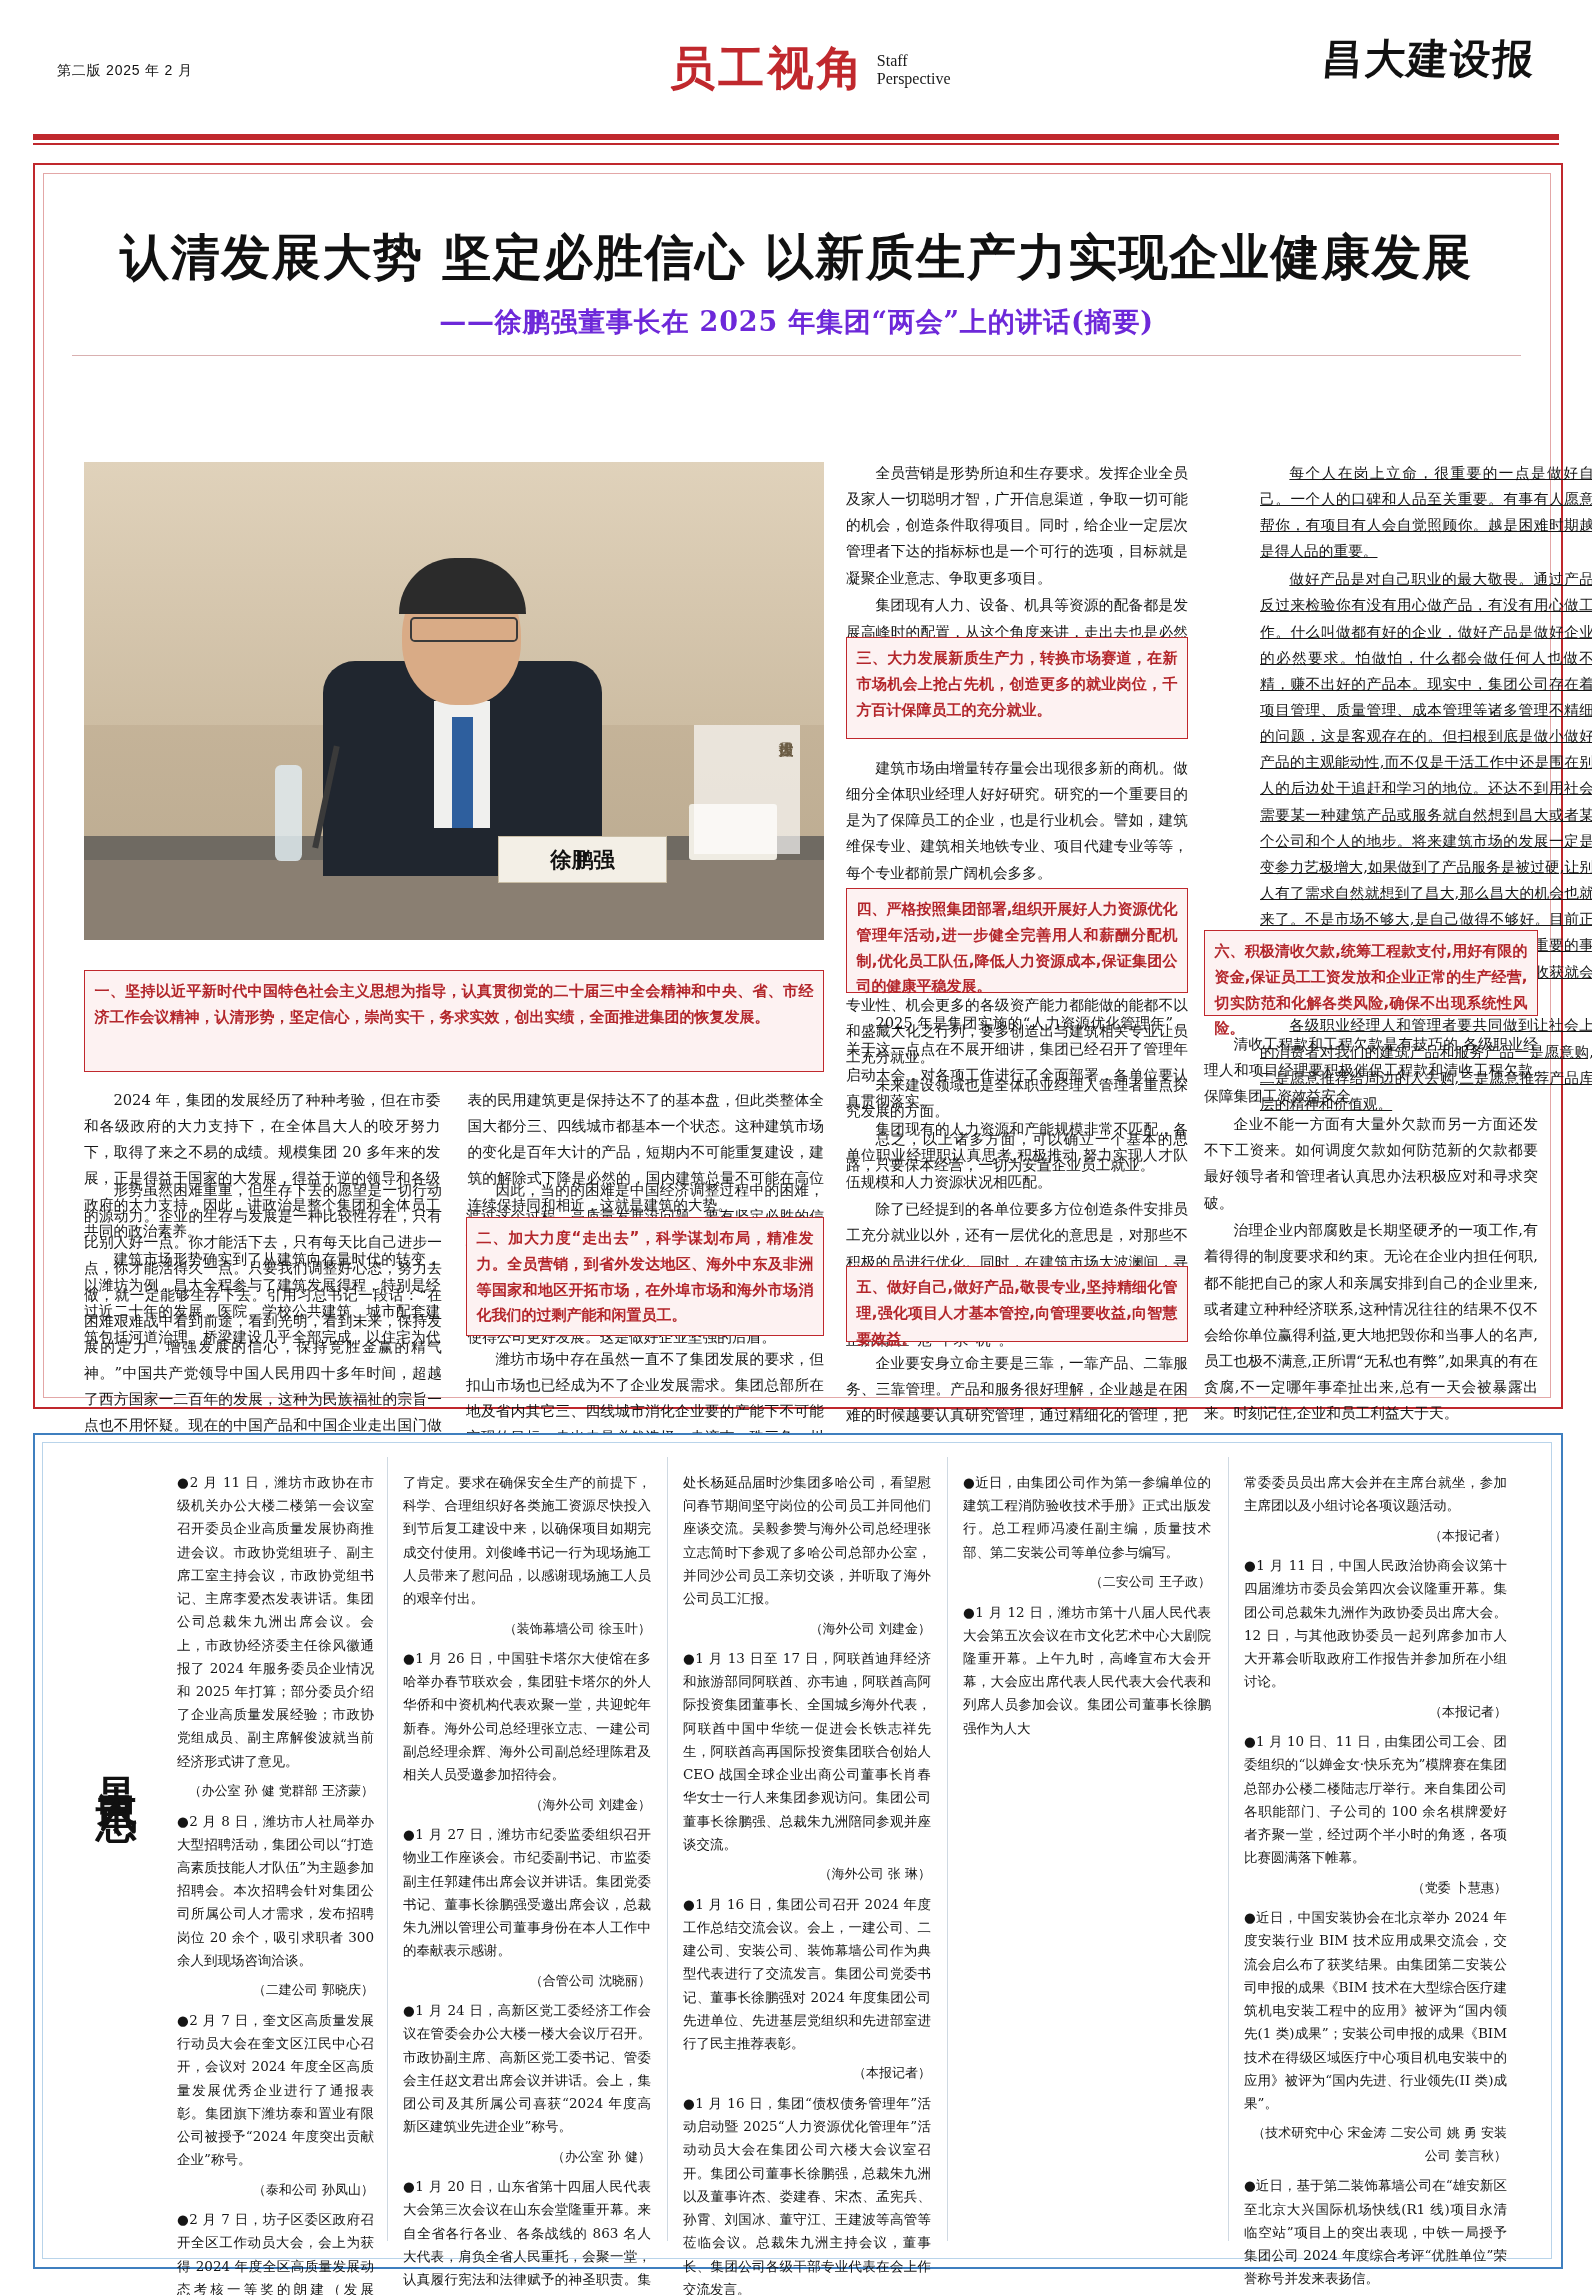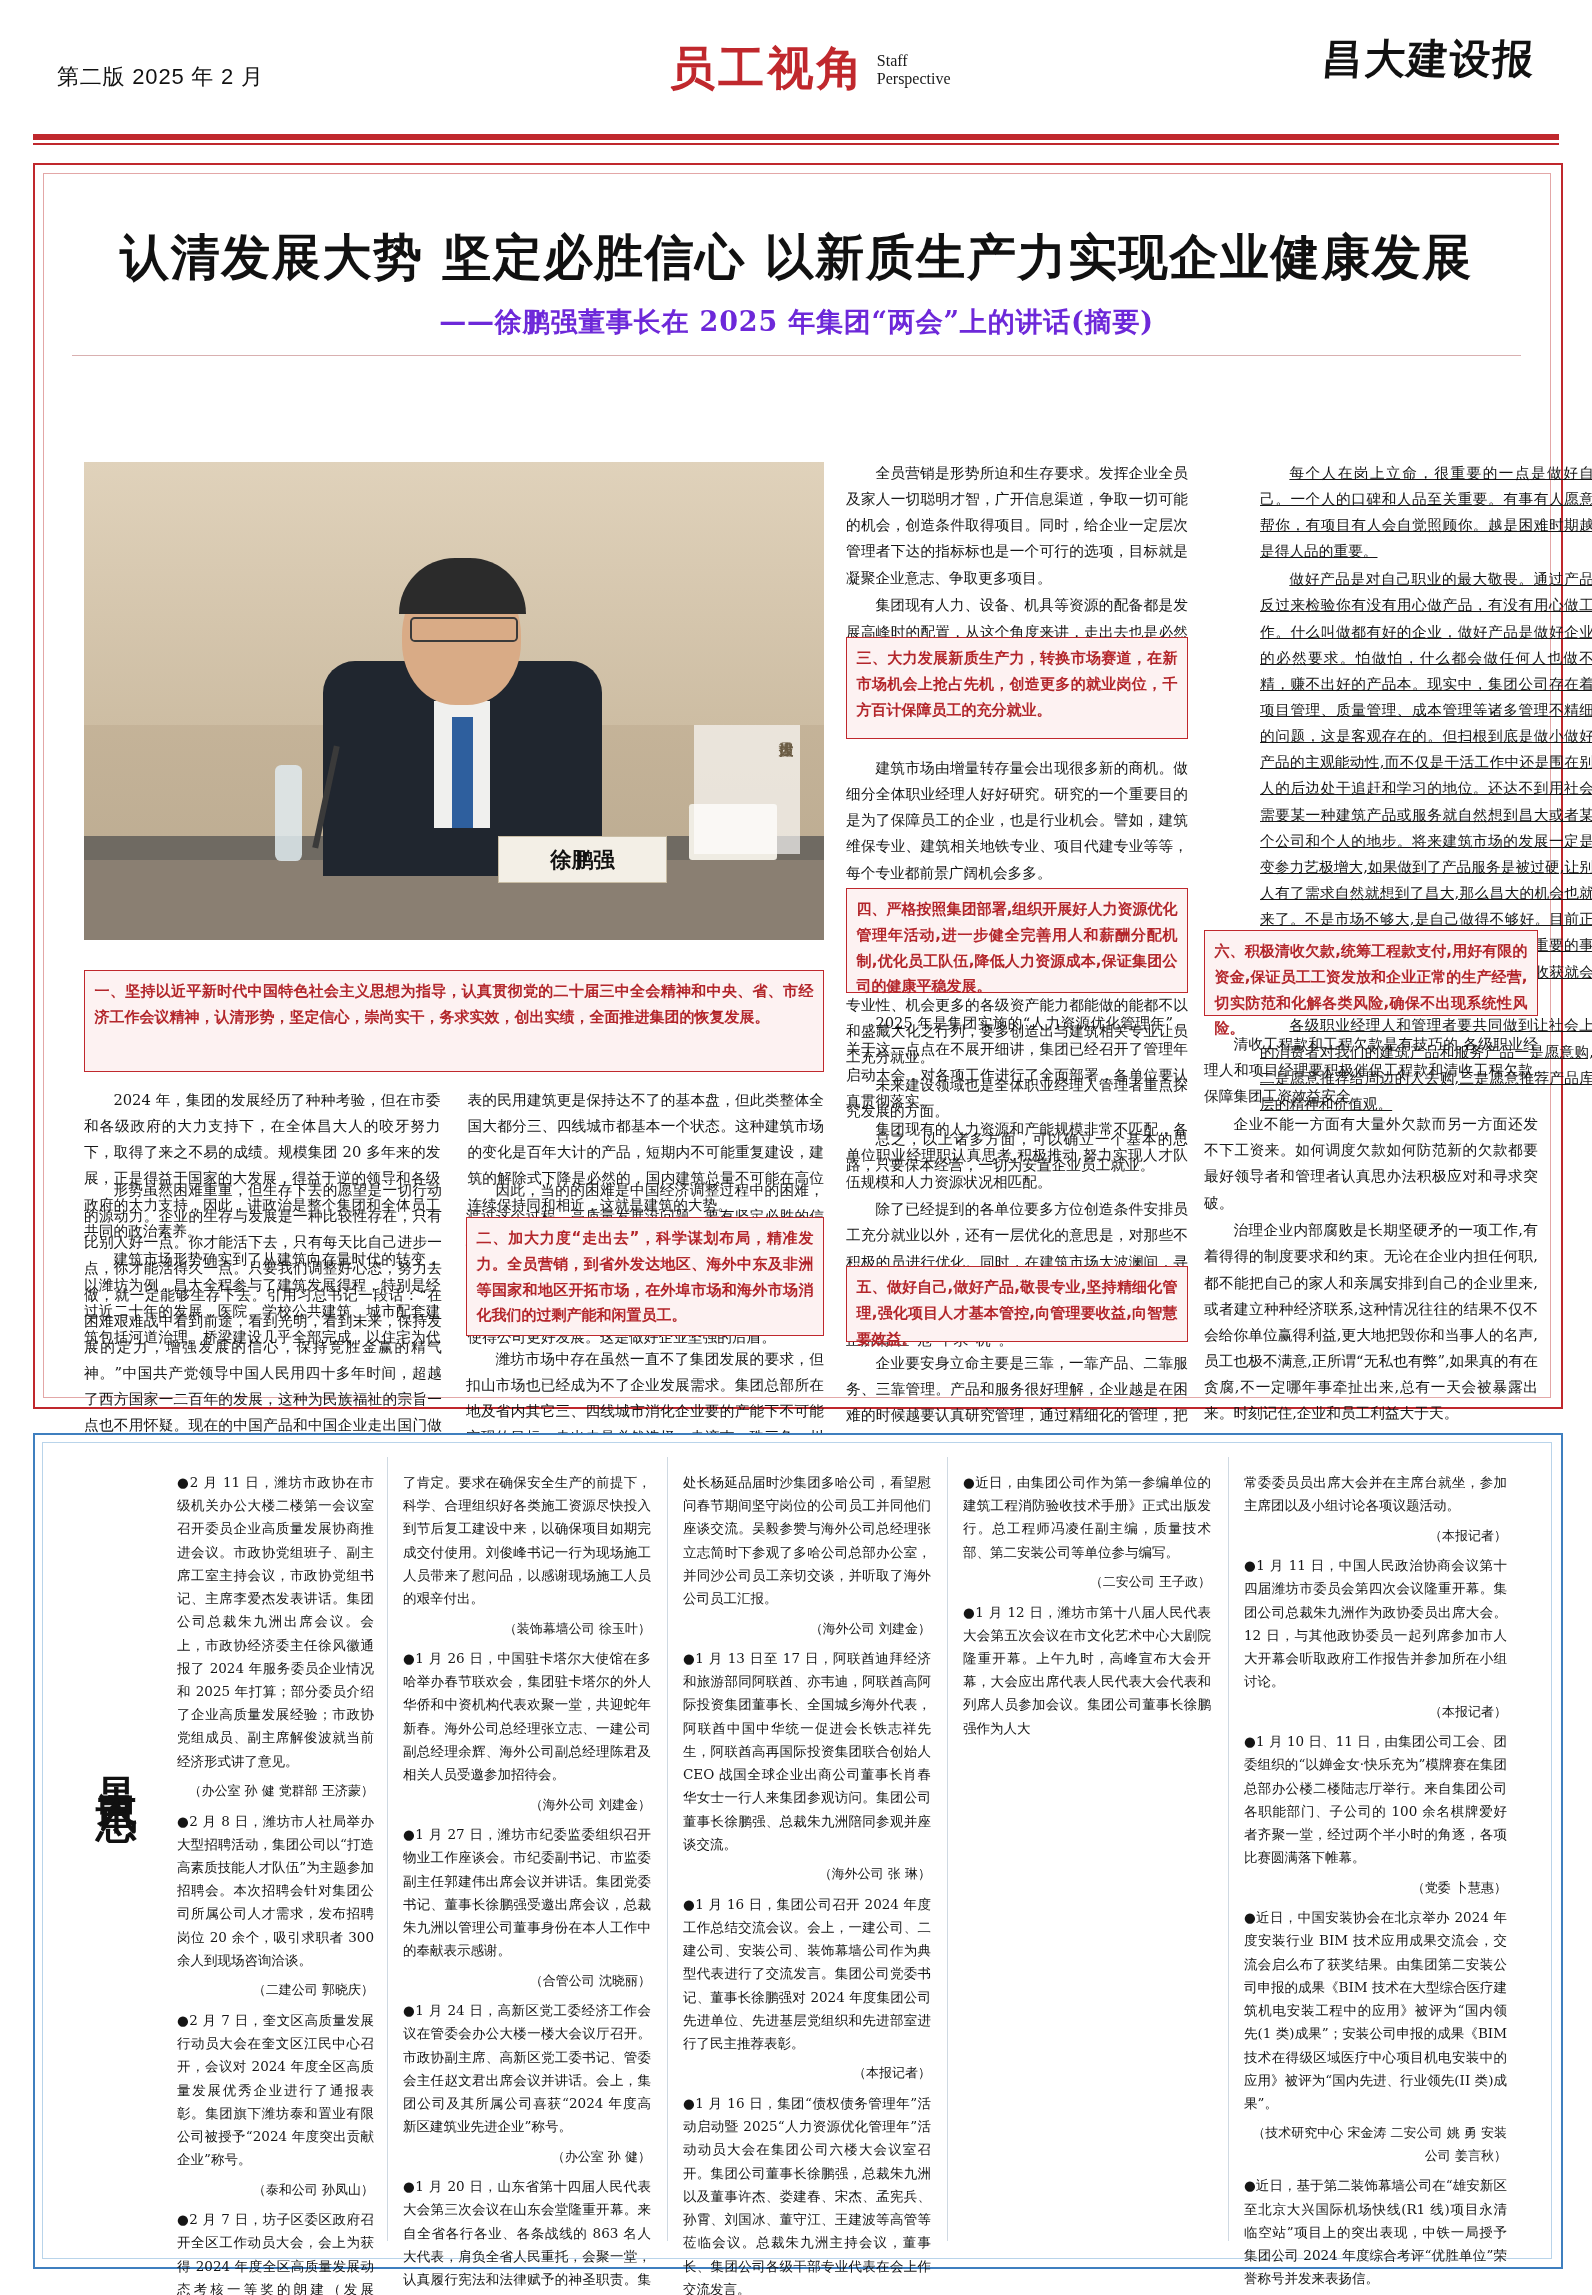--- a/index.html
+++ b/index.html
@@ -10,21 +10,21 @@
     color:#111;
     position:relative;
     overflow:hidden;
   }
   .page{position:relative;width:1592px;height:2295px;}
 
   
   .masthead{position:absolute;left:0;top:0;width:1592px;height:137px;}
   .mast-issue{
     position:absolute;left:57px;top:62px;
-    font-size:22px;letter-spacing:0.8px;color:#111;
+    font-size:14px;letter-spacing:0.8px;color:#111;
     font-family:"Liberation Sans","DejaVu Sans",sans-serif;
   }
   .mast-center{position:absolute;left:669px;top:45px;display:flex;align-items:flex-end;gap:11px;}
   .mast-cn{
     font-size:46px;font-weight:bold;color:#c0282d;letter-spacing:3.2px;
     font-family:"DejaVu Sans","Liberation Sans",sans-serif;line-height:1;
   }
   .mast-en{display:flex;flex-direction:column;line-height:1.15;padding-bottom:2.4px;}
   .mast-en span{font-size:16px;color:#1a1a1a;font-family:"Liberation Serif",serif;}
   .mast-logo{

